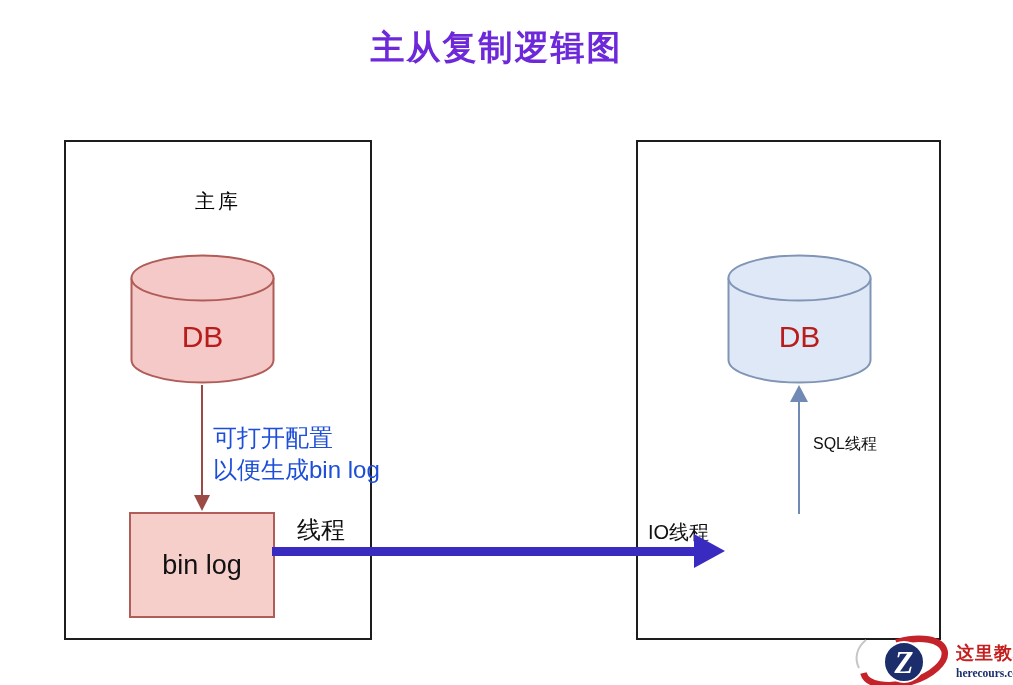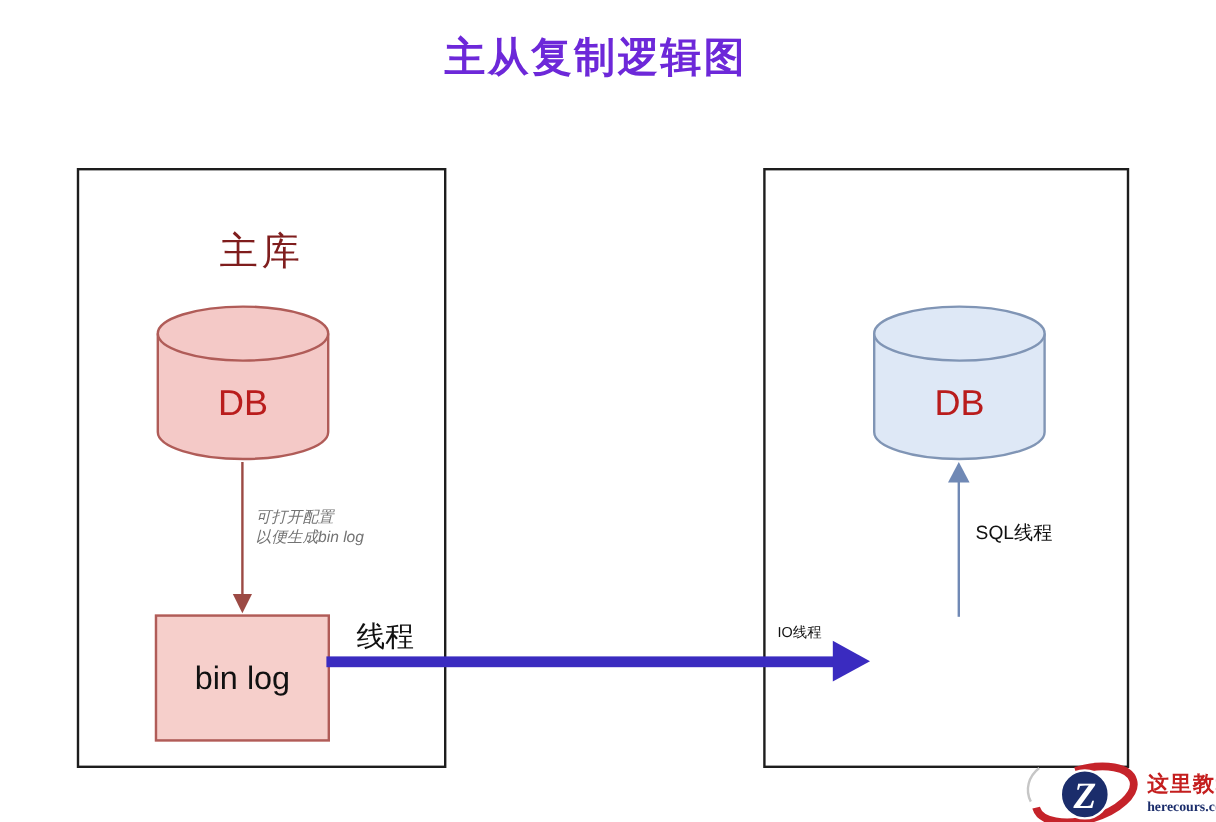--- a/index.html
+++ b/index.html
@@ -29,23 +29,23 @@
     border: 2px solid #1d1d1d;
     background: transparent;
     box-sizing: border-box;
   }
   #master-box { left: 64px; top: 140px; width: 308px; height: 500px; }
   #slave-box  { left: 636px; top: 140px; width: 305px; height: 500px; }
 
   .box-label {
     left: 0; width: 100%; top: 46px;
     text-align: center;
-    font-size: 32px;
+    font-size: 20px;
     letter-spacing: 3px;
-    color: #7f1d1d;
+    color: #000000;
   }
 
   .cyl-svg { display: block; }
   .db-label {
     text-align: center;
     font-size: 30px;
     color: #b91c1c;
   }
 
   .log-node {
@@ -70,40 +70,39 @@
   
   #master-down-line { left: 135px; top: 243px; width: 2px; height: 112px; background: #9c4a44; }
   #master-down-head {
     left: 128px; top: 353px; width: 0; height: 0;
     border-left: 8px solid transparent;
     border-right: 8px solid transparent;
     border-top: 16px solid #9c4a44;
   }
   #binlog-annotation {
     left: 147px; top: 280px;
-    font-size: 13px;
+    font-size: 24px;
     line-height: 1.32;
-    color: #737373;
+    color: #1d4ed8;
     white-space: nowrap;
-    font-style: italic;
   }
 
   
   #slave-up-line { left: 160px; top: 258px; width: 2px; height: 114px; background: #7089b5; }
   #slave-up-head {
     left: 152px; top: 243px; width: 0; height: 0;
     border-left: 9px solid transparent;
     border-right: 9px solid transparent;
     border-bottom: 17px solid #7089b5;
   }
 
   .thread-label { font-size: 16px; color: #111111; white-space: nowrap; }
   #master-thread-label { left: 231px; top: 372px; font-size: 24px; font-family: Liberation Mono, monospace; }
   #sql-thread-label { left: 175px; top: 292px; }
-  #io-thread-label { left: 10px; top: 377px; font-size: 12px; }
+  #io-thread-label { left: 10px; top: 377px; font-size: 20px; }
 
   
   #replication-line { left: 272px; top: 547px; width: 424px; height: 9px; background: #3a2bc0; }
   #replication-head {
     left: 694px; top: 534px; width: 0; height: 0;
     border-top: 17px solid transparent;
     border-bottom: 17px solid transparent;
     border-left: 31px solid #3a2bc0;
   }
 

